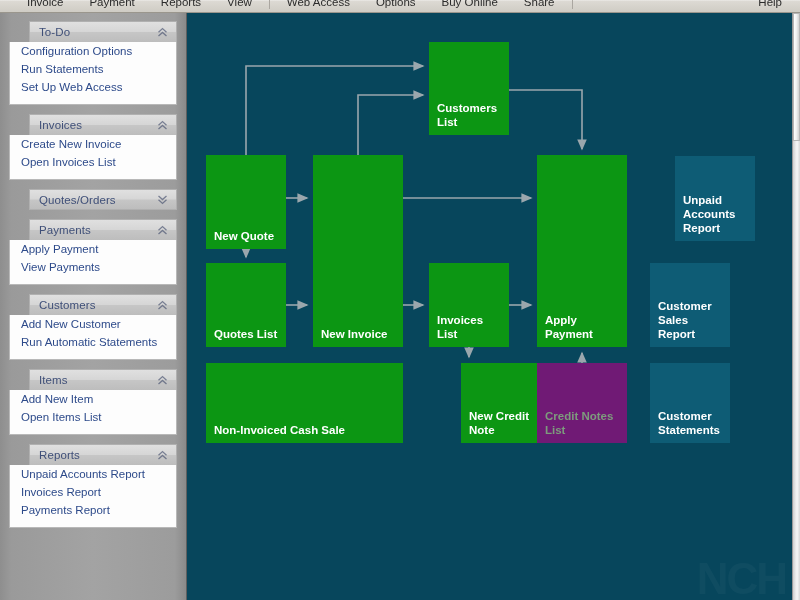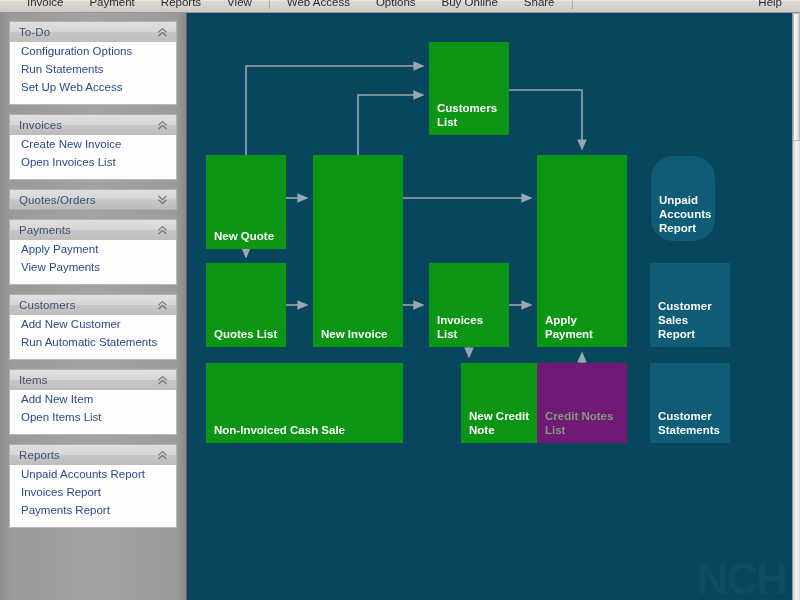--- a/index.html
+++ b/index.html
@@ -30,21 +30,21 @@
     border-right:1px solid #5f5f5f;
     overflow:hidden;
   }
   .leftpanel .inner{ padding:8px 9px 0 9px; }
 
   .group{ margin-bottom:9px; }
   .group-head{
     height:21px; display:flex; align-items:center; justify-content:space-between;
     padding:0 8px 0 9px;
     background:linear-gradient(to bottom,#e0e0e0 0%,#d6d6d6 48%,#c6c6c6 52%,#bdbdbd 100%);
-    border:1px solid #b0b0b0; border-bottom:none;
+    border:1px solid #b0b0b0; border-bottom:none;margin-left:20px;
   }
   .group-head .gtitle{ font-size:11.5px; color:#3f4f78; font-weight:400; letter-spacing:.1px;}
   .chev{ width:11px; height:11px; position:relative; opacity:.65; }
   .chev svg{ display:block; }
   .group-body{
     background:#fdfdfd; border:1px solid #b8b8b8; border-top:none;
     padding:0 0 8px 0;
   }
   .group.collapsed .group-head{ border-bottom:1px solid #b0b0b0;gap:21px; }
   .glink{
@@ -246,21 +246,21 @@
         </div>
         <div class="node green" style="left: 19px; top: 142px; width: 80px; height: 94px;">
           <span>New Quote</span>
         </div>
         <div class="node green" style="left: 126px; top: 142px; width: 90px; height: 192px;">
           <span>New Invoice</span>
         </div>
         <div class="node green" style="left: 350px; top: 142px; width: 90px; height: 192px;">
           <span>Apply<br>Payment</span>
         </div>
-        <div class="node teal" style="left: 464px; top: 143px; width: 64px; height: 85px; border-radius: 22px;">
+        <div class="node teal" style="left: 488px; top: 143px; width: 80px; height: 85px;">
           <span>Unpaid<br>Accounts<br>Report</span>
         </div>
         <div class="node green" style="left: 19px; top: 250px; width: 80px; height: 84px;">
           <span>Quotes List</span>
         </div>
         <div class="node green" style="left: 242px; top: 250px; width: 80px; height: 84px;">
           <span>Invoices<br>List</span>
         </div>
         <div class="node teal" style="left: 463px; top: 250px; width: 80px; height: 84px;">
           <span>Customer<br>Sales<br>Report</span>

